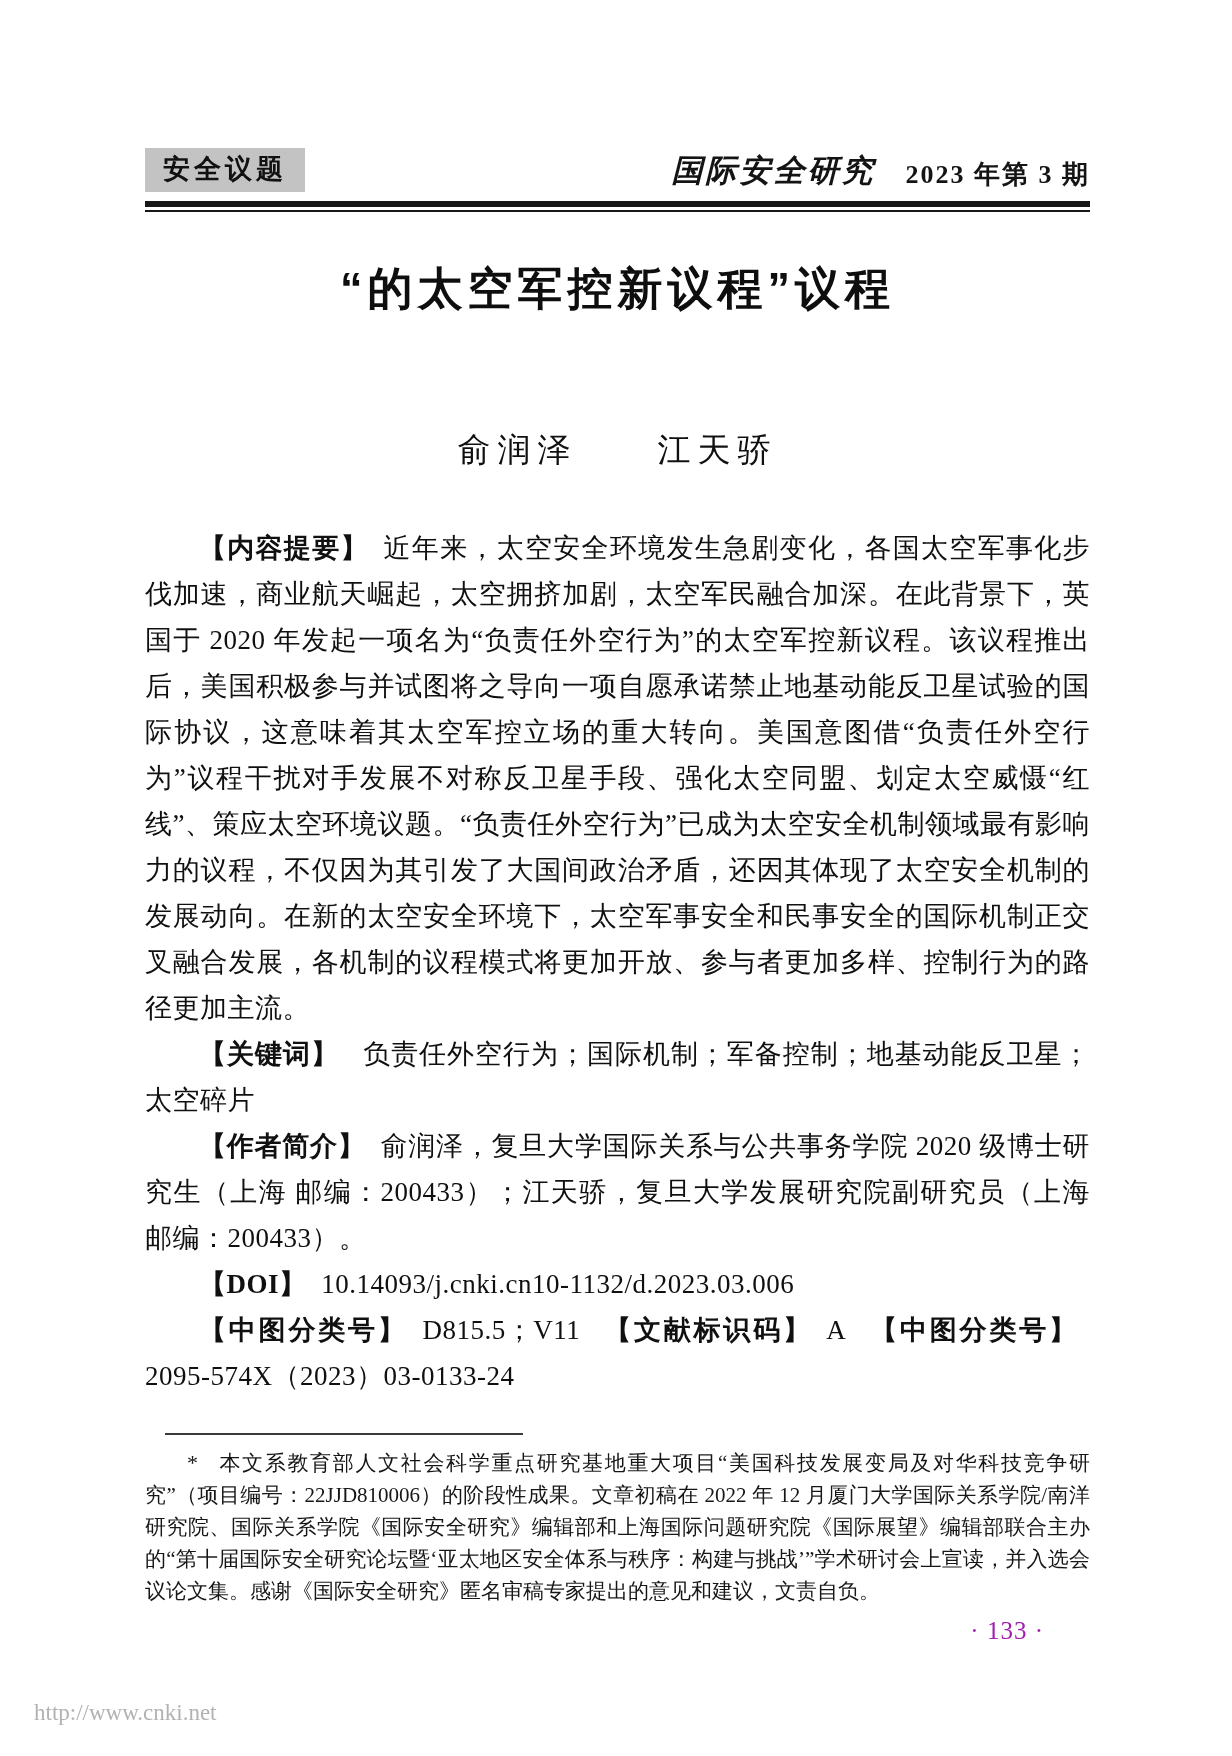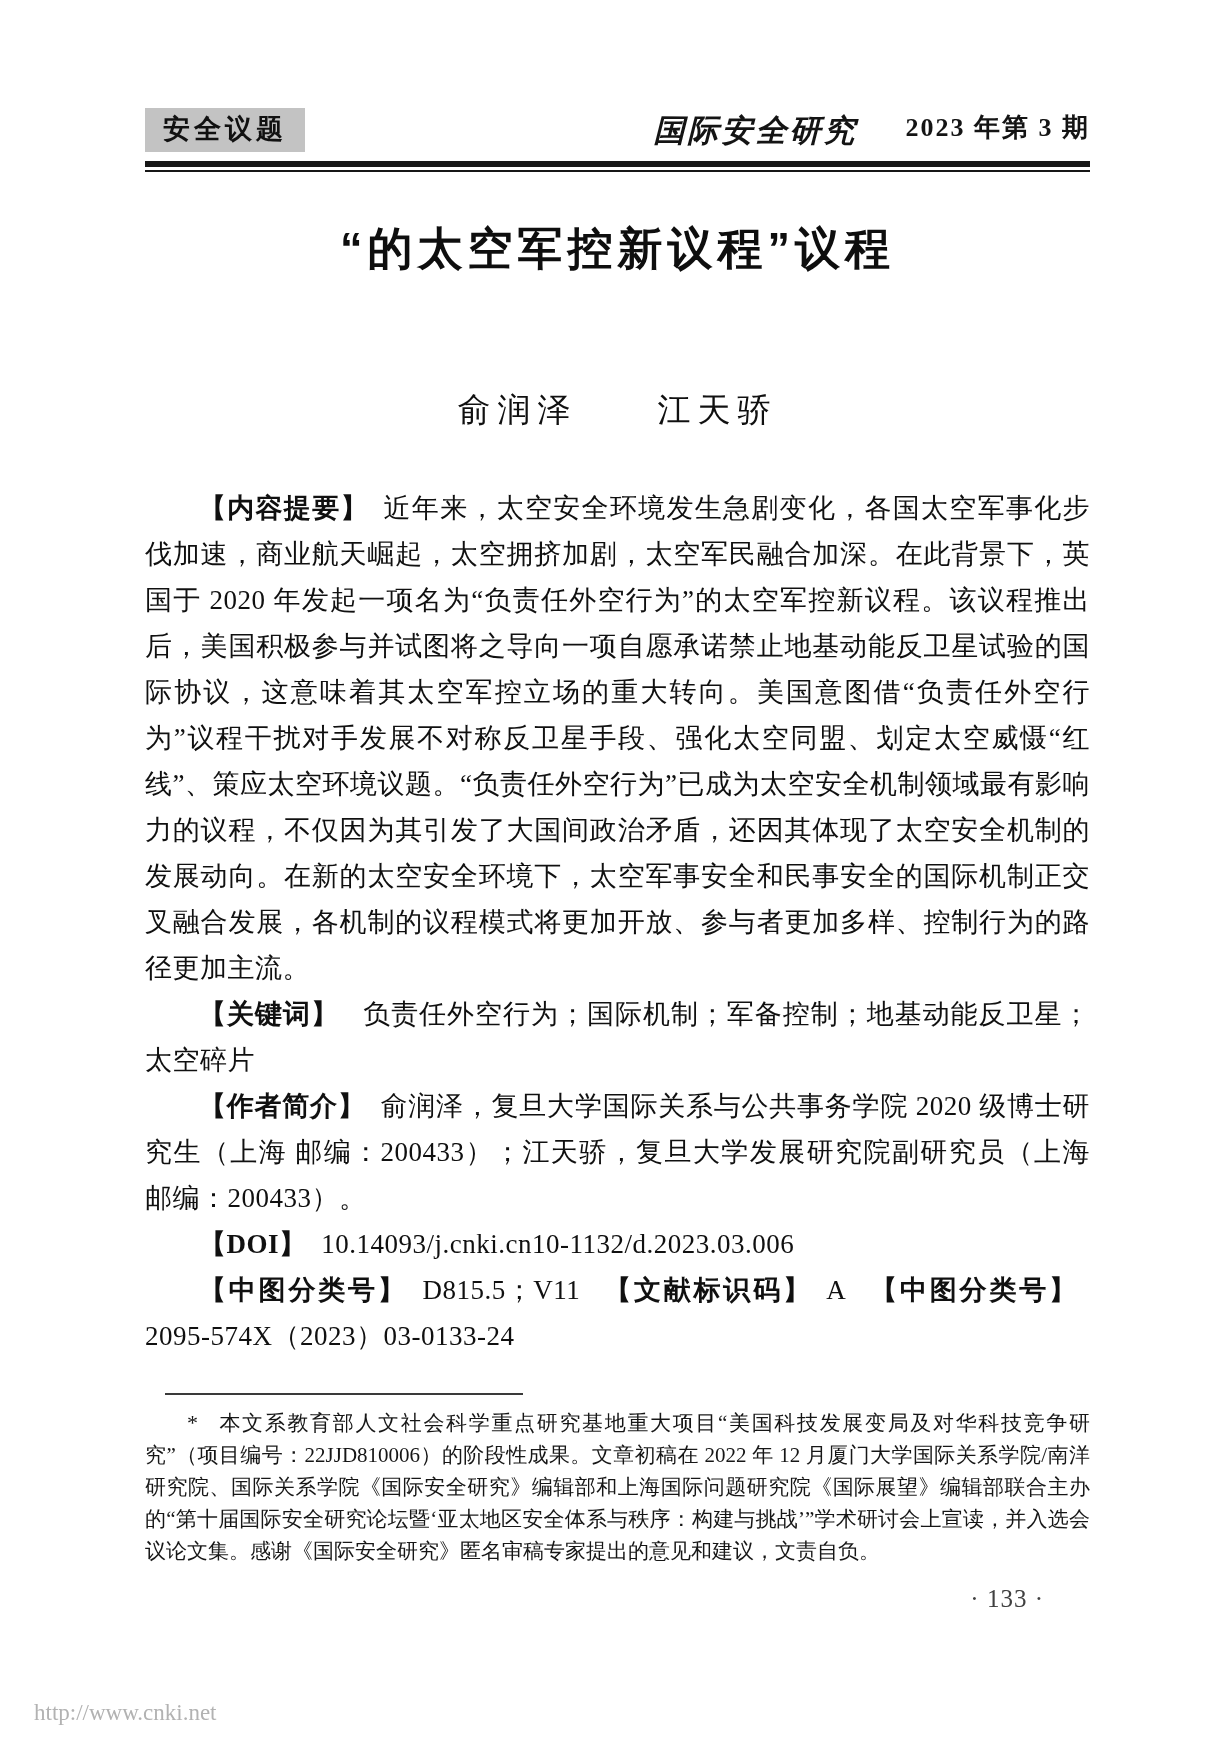--- a/index.html
+++ b/index.html
@@ -11,31 +11,32 @@
     color: #141414;
     overflow: hidden;
   }
   .page { width: 1232px; height: 1756px; position: relative; background: #fff; }
   .content { padding: 110px 142px 0 145px; }
 
   
   .header-row {
     display: flex; justify-content: space-between; align-items: flex-end;
     height: 42px;
+    margin-top: 40px;
   }
   .section-tag {
     background: #c3c3c3;
     color: #111;
     font-weight: bold;
     font-size: 27px;
     letter-spacing: 4px;
     padding: 3px 18px 5px 18px;
     font-family: "Liberation Serif", "DejaVu Serif", serif;
   }
-  .header-right { display: flex; align-items: flex-start; gap: 48px; }
+  .header-right { display: flex; align-items: flex-end; gap: 30px; }
   .journal-name {
     font-size: 31px; font-weight: bold; font-style: italic;
     letter-spacing: 3px;
   }
   .issue-info { font-size: 26px; font-weight: bold; letter-spacing: 2px; }
   .header-rule {
     margin-top: 9px;
     border-top: 6px solid #171717;
     border-bottom: 2px solid #171717;
     height: 11px;
@@ -95,26 +96,26 @@
     font-size: 21px;
     line-height: 32px;
     text-align: justify;
     text-indent: 2em;
     color: #161616;
   }
   .footnote-marker { margin-right: 0.9em; font-size: 22px; }
 
   
   .page-number {
-    margin-top: 18px;
+    margin-top: 10px;
     text-align: right;
     padding-right: 46px;
     font-size: 25px;
     letter-spacing: 1px;
-    color: #404040;
+    color: #a21caf;
   }
 
   
   .cnki-footer {
     position: absolute;
     left: 34px; right: 30px; bottom: 30px;
     display: flex; justify-content: space-between; align-items: baseline;
     color: #b2b2b2;
     font-size: 23px;
   }

